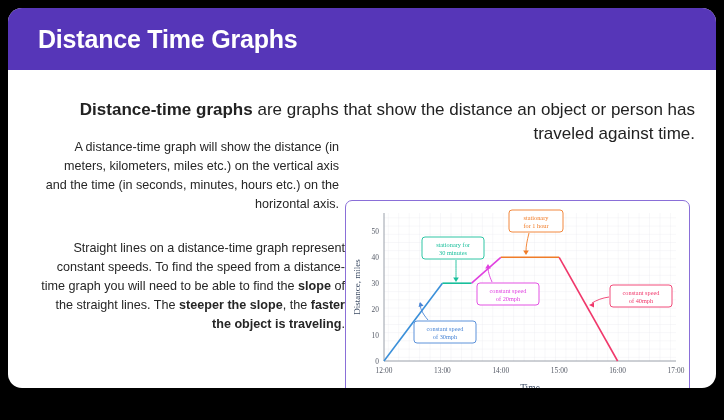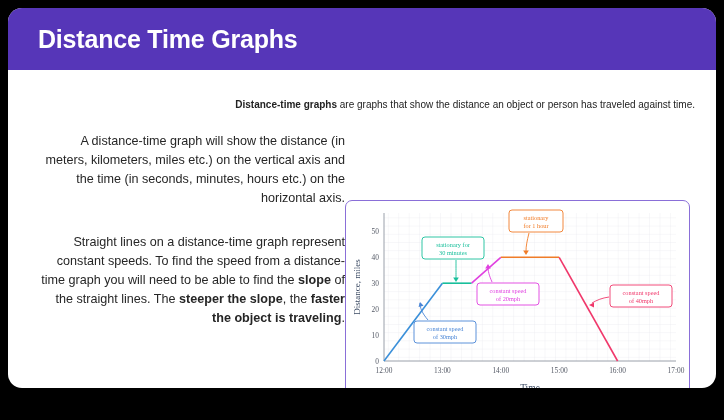--- a/index.html
+++ b/index.html
@@ -40,35 +40,35 @@
   }
   #body {
     position: relative;
     padding: 0;
   }
   #intro {
     position: absolute;
     left: 27px;
     top: 28px;
     width: 660px;
-    font-size: 10px;
+    font-size: 17px;
     color: #222222;
     line-height: 1.4;
   }
   #intro b { font-weight: bold; }
   #left-col {
     position: absolute;
     left: 27px;
     top: 62px;
     width: 310px;
     font-size: 12.6px;
     color: #262626;
     line-height: 1.52;
   }
-  #para2 { margin: 0; }
+  #para2 { margin: 6px; }
   #para3 { margin: 24px 0 0 0; }
   #left-col b { font-weight: bold; }
 
   
   #chart-card {
     position: absolute;
     left: 337px;
     top: 130px;
     width: 345px;
     height: 210px;

